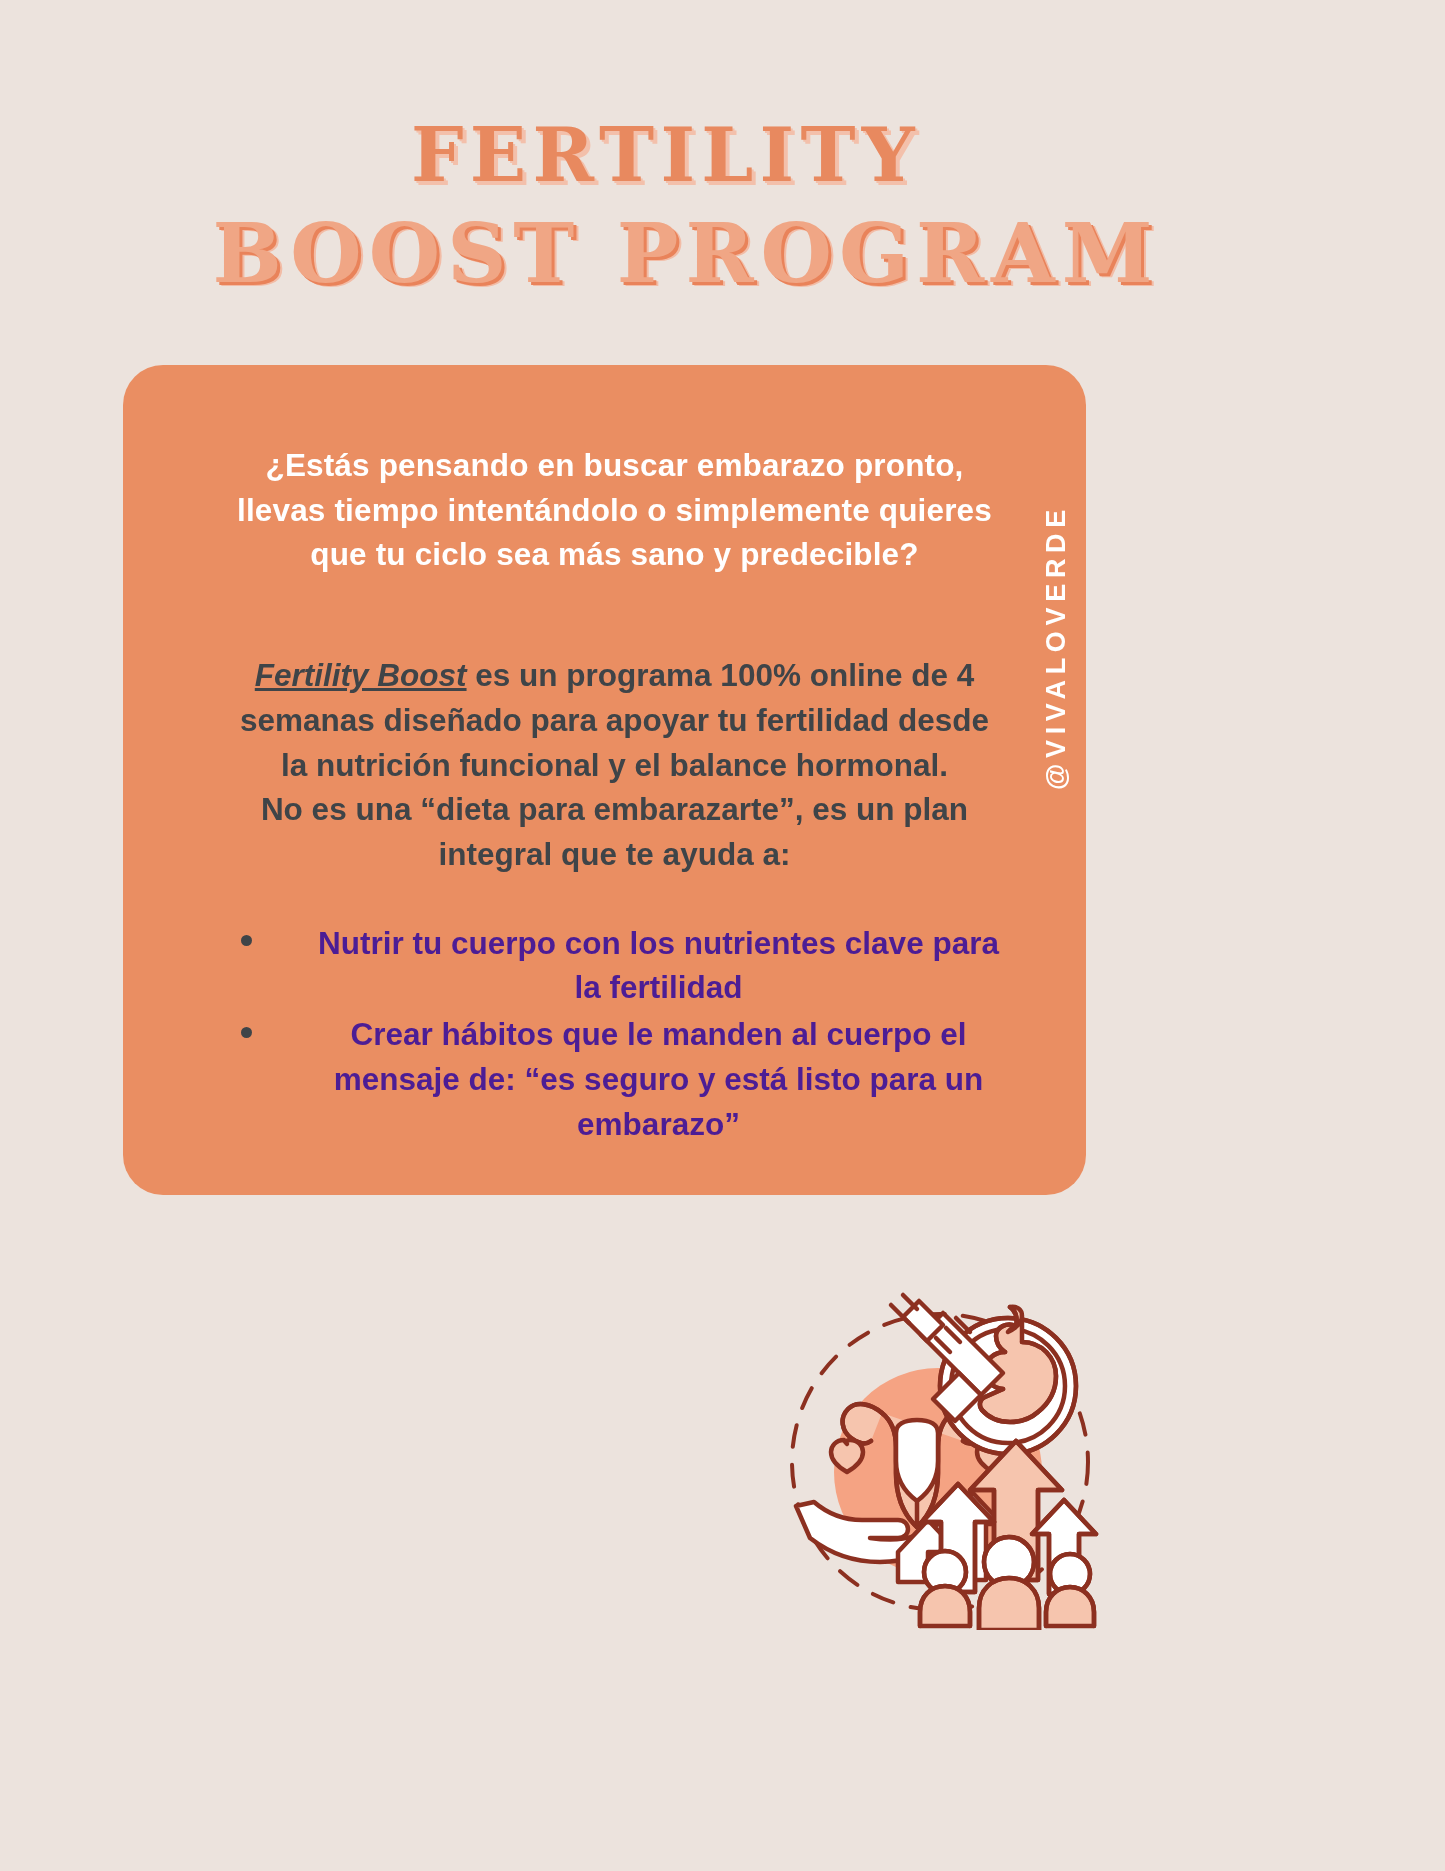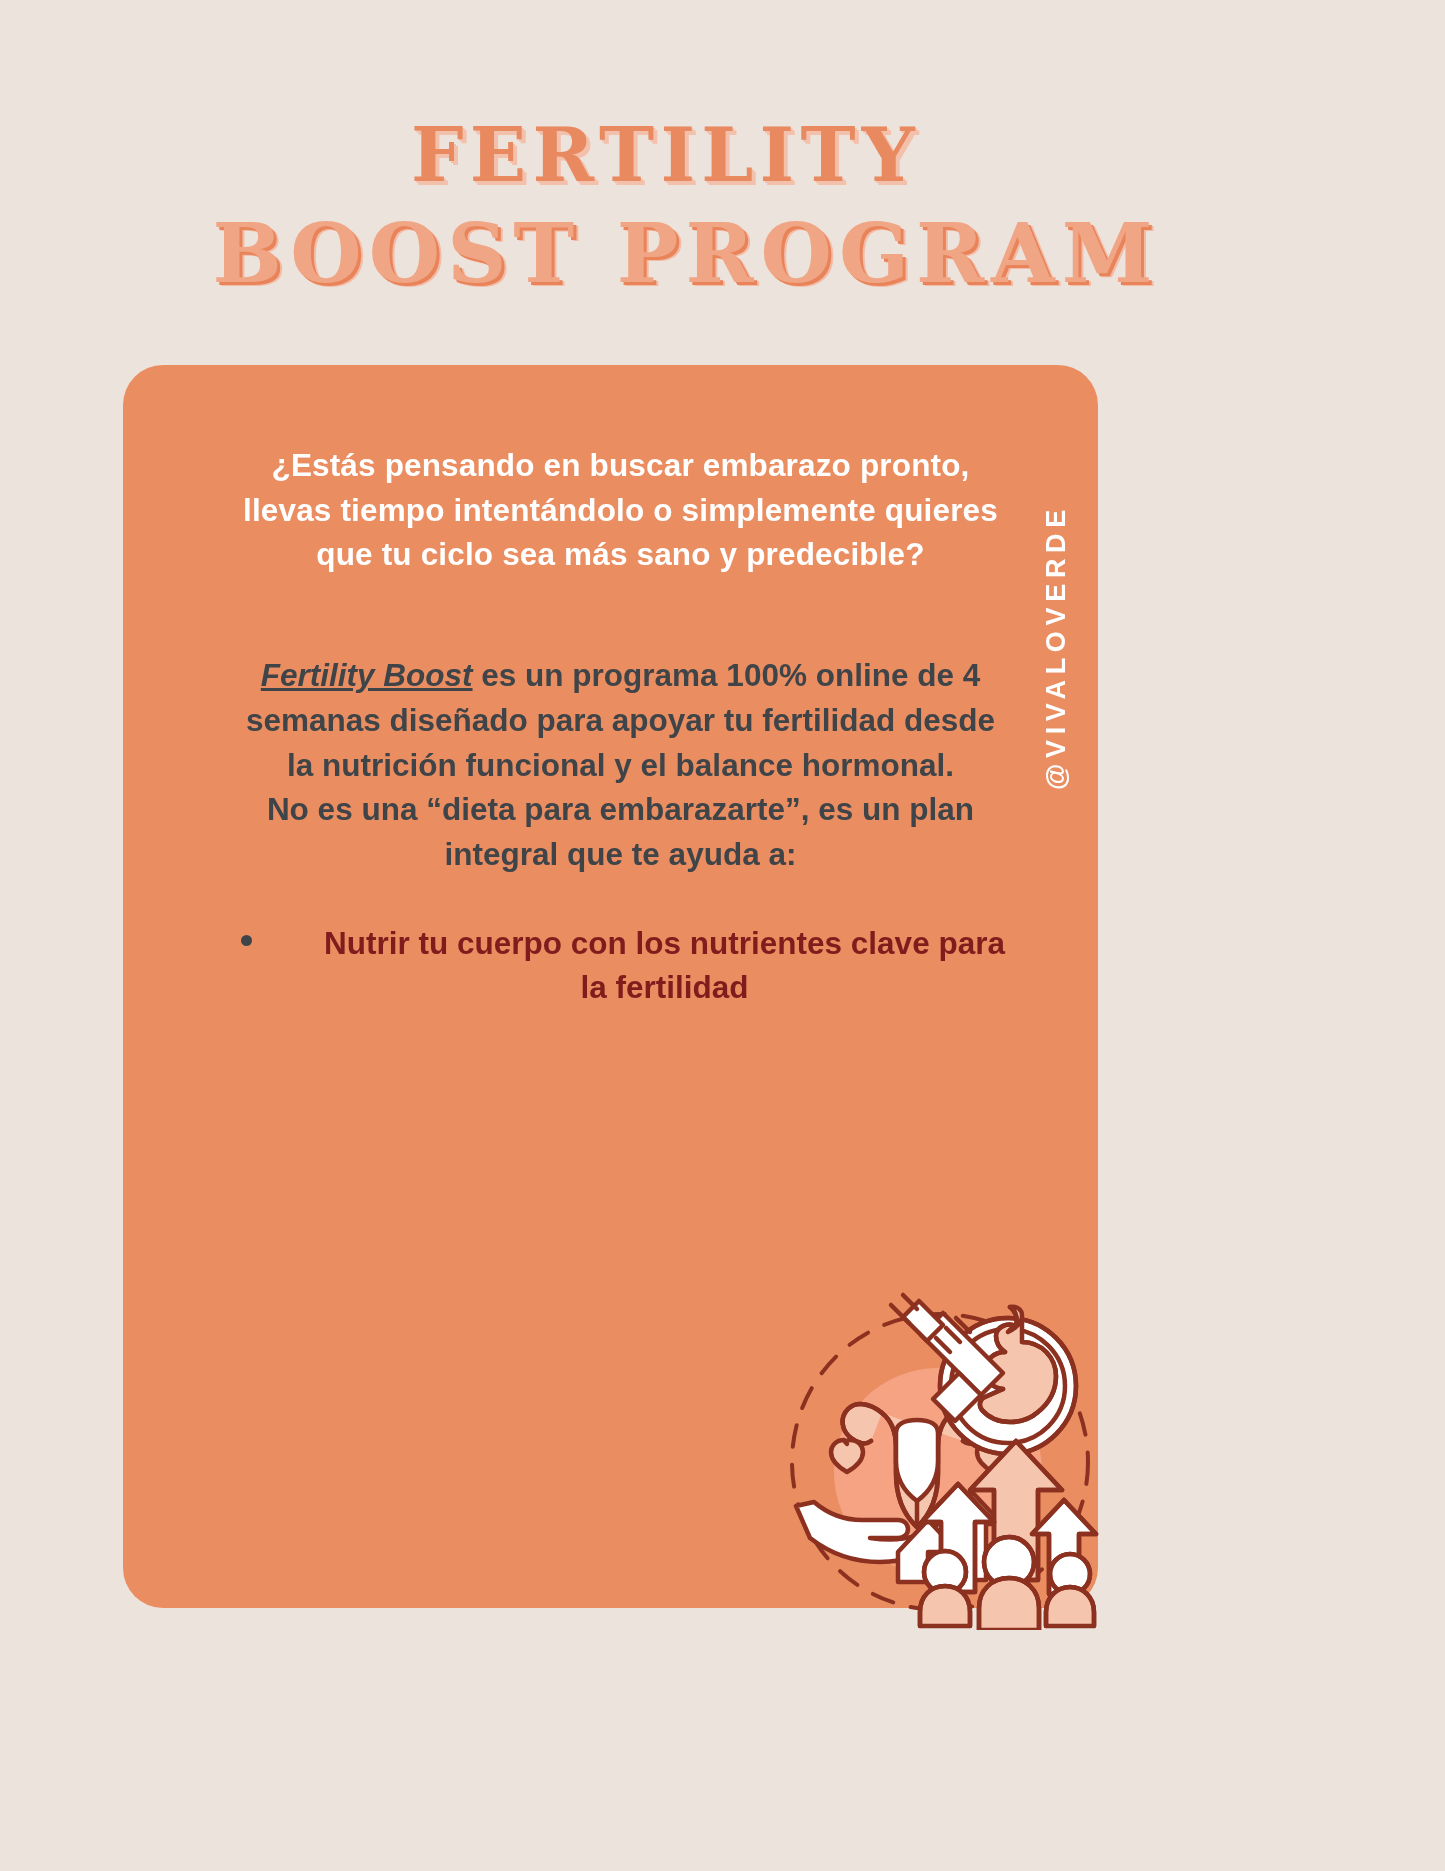--- a/index.html
+++ b/index.html
@@ -48,24 +48,23 @@
        5px  4px 0 #f2bca6;
     padding-left: 40px;
   }
 
   
   .card {
     position: absolute;
     left: 123px;
     top: 365px;
     width: 963px;
-    height: 1243px;
+    height: 830px;
     background: #ea8e62;
     border-radius: 40px;
-    padding-left: 12px;
   }
 
   .card-inner {
     position: absolute;
     left: 100px;
     right: 80px;
     top: 78px;
     text-align: center;
   }
 
@@ -94,21 +93,21 @@
     font-style: italic;
     font-weight: 700;
     text-decoration: underline;
   }
 
   
   .bullets {
     list-style: none;
     margin: 0;
     padding: 0;
-    color: #7f1d1d;
+    color: #4c1d95;
     font-weight: 700;
     font-size: 31.5px;
     line-height: 1.42;
   }
   .bullets li {
     position: relative;
     padding-left: 88px;
     text-align: center;
     margin-bottom: 2px;
   }
@@ -166,20 +165,24 @@
     <p class="body-copy"><em>Fertility Boost</em><span> es un programa 100% online de 4 semanas diseñado para apoyar tu fertilidad desde la nutrición funcional y el balance hormonal.</span></p>
 
     <p class="body-copy">No es una “dieta para embarazarte”, es un plan integral que te ayuda a:</p>
 
     <div class="spacer-md"></div>
 
     <ul class="bullets">
       <li>
         <span class="dot"></span>
         <span>Nutrir tu cuerpo con los nutrientes clave para la fertilidad</span>
+      </li>
+      <li>
+        <span class="dot"></span>
+        <span>Crear hábitos que le manden al cuerpo el mensaje de: “es seguro y está listo para un embarazo”</span>
       </li>
     </ul>
 
   </div>
 </div>
 
 <div class="handle">@VIVALOVERDE</div>
 
 <div class="illus">
   <svg viewBox="0 0 340 340" xmlns="http://www.w3.org/2000/svg">

